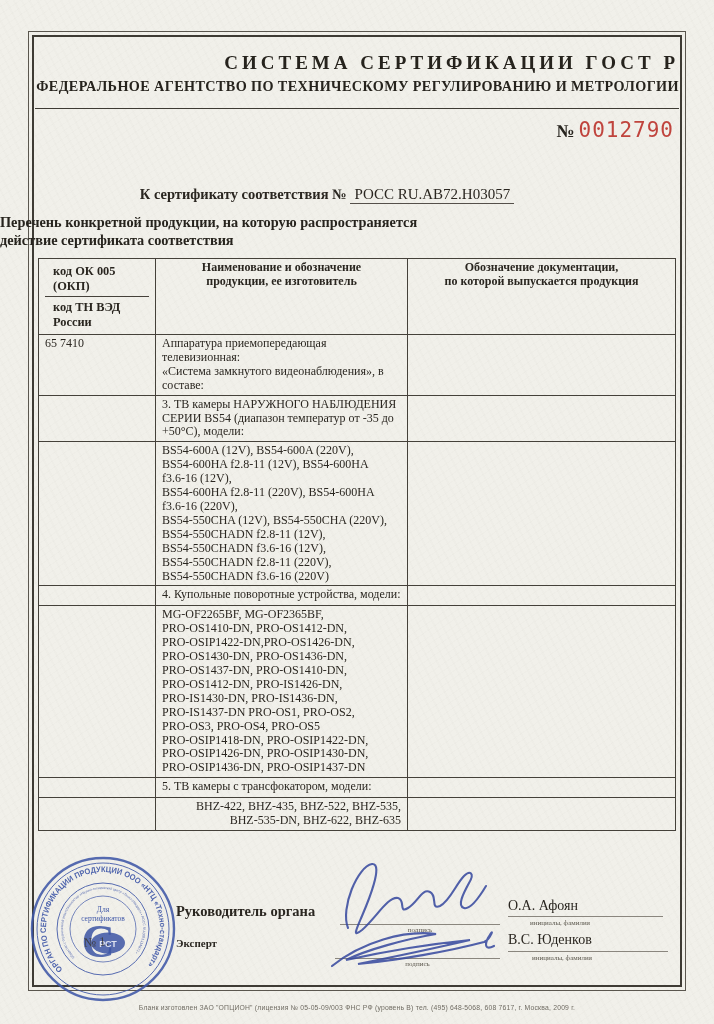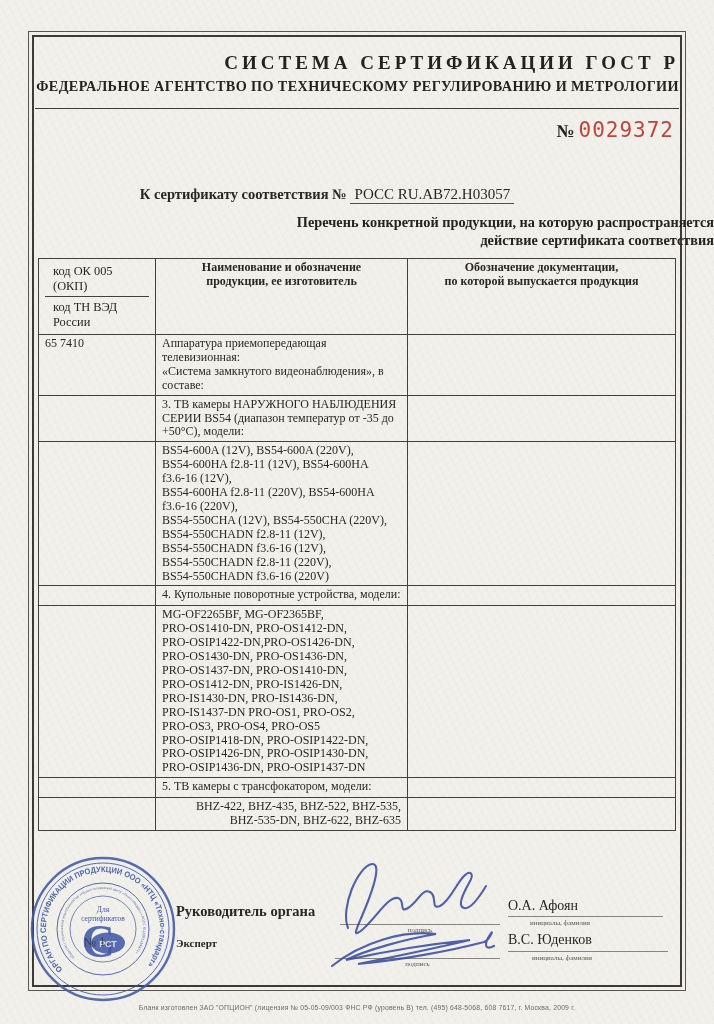--- a/index.html
+++ b/index.html
@@ -29,29 +29,29 @@
   
   .serial{position:absolute;right:40px;top:118px;white-space:nowrap;}
   .serial .pre{font-size:18px;font-weight:bold;color:#27241e;}
   .serial .num{font-family:"DejaVu Sans Mono", monospace;font-size:21px;color:#c0443d;letter-spacing:1px;}
   
   .title{position:absolute;left:0;top:144px;width:714px;text-align:center;
     font-size:22px;font-weight:bold;letter-spacing:3px;color:#26231d;}
   .certline{position:absolute;left:0;top:186px;width:654px;text-align:center;font-size:14.5px;}
   .certline .lbl{font-weight:bold;}
   .certline .num{border-bottom:1px solid #55504a;padding:0 4px 1px 4px;font-size:15px;}
-  .subtitle{position:absolute;left:0;top:214px;width:714px;text-align:right;
+  .subtitle{position:absolute;left:0;top:214px;width:714px;text-align:left;
     font-size:14.3px;font-weight:bold;white-space:pre-line;line-height:1.25;color:#26231d;}
   
   table.doc{position:absolute;left:38px;top:258px;width:637px;
     border-collapse:collapse;table-layout:fixed;}
   table.doc th, table.doc td{border:1px solid #45413a;vertical-align:top;
     font-size:12px;line-height:1.16;padding:2px 6px;}
   table.doc{border:1.5px solid #45413a;}
-  th.h1{padding:0;vertical-align:middle;font-weight:normal;}
+  th.h1{padding:0;vertical-align:middle;font-weight:bold;}
   th.h1 .half{height:35px;display:flex;align-items:center;padding-left:8px;font-size:12.4px;text-align:left;}
   th.h1 .half.top{border-bottom:1px solid #45413a;}
   th.h2, th.h3{vertical-align:middle;text-align:center;font-size:12.4px;font-weight:bold;white-space:pre-line;}
   td.name{white-space:pre-line;}
   tr.hrow{height:72px;}
   tr.r0{height:47px;} tr.r1{height:46px;} tr.r2{height:144px;padding-left:40px;} tr.r3{height:20px;}
   tr.r4{height:170px;} tr.r5{height:20px;} tr.r6{height:32px;text-align:right;}
   
   .role1{position:absolute;left:176px;top:903px;font-size:14.5px;font-weight:bold;}
   .role2{position:absolute;left:176px;top:937px;font-size:11px;font-weight:bold;}
@@ -83,21 +83,21 @@
     <div class="frame-inner"></div>
   </div>
 
   <div class="hdr">
     <div class="hdr-line1">СИСТЕМА СЕРТИФИКАЦИИ ГОСТ Р</div>
     <div class="hdr-line2">ФЕДЕРАЛЬНОЕ АГЕНТСТВО ПО ТЕХНИЧЕСКОМУ РЕГУЛИРОВАНИЮ И МЕТРОЛОГИИ</div>
   </div>
 
   <div class="serial">
     <span class="pre">№</span>
-    <span class="num">0029372</span>
+    <span class="num">0012790</span>
   </div>
 
 
   <div class="certline">
     <span class="lbl">К сертификату соответствия №</span>
     <span class="num">РОСС RU.АВ72.Н03057</span>
   </div>
 
   <div class="subtitle">Перечень конкретной продукции,  на которую распространяется
 действие сертификата соответствия</div>

